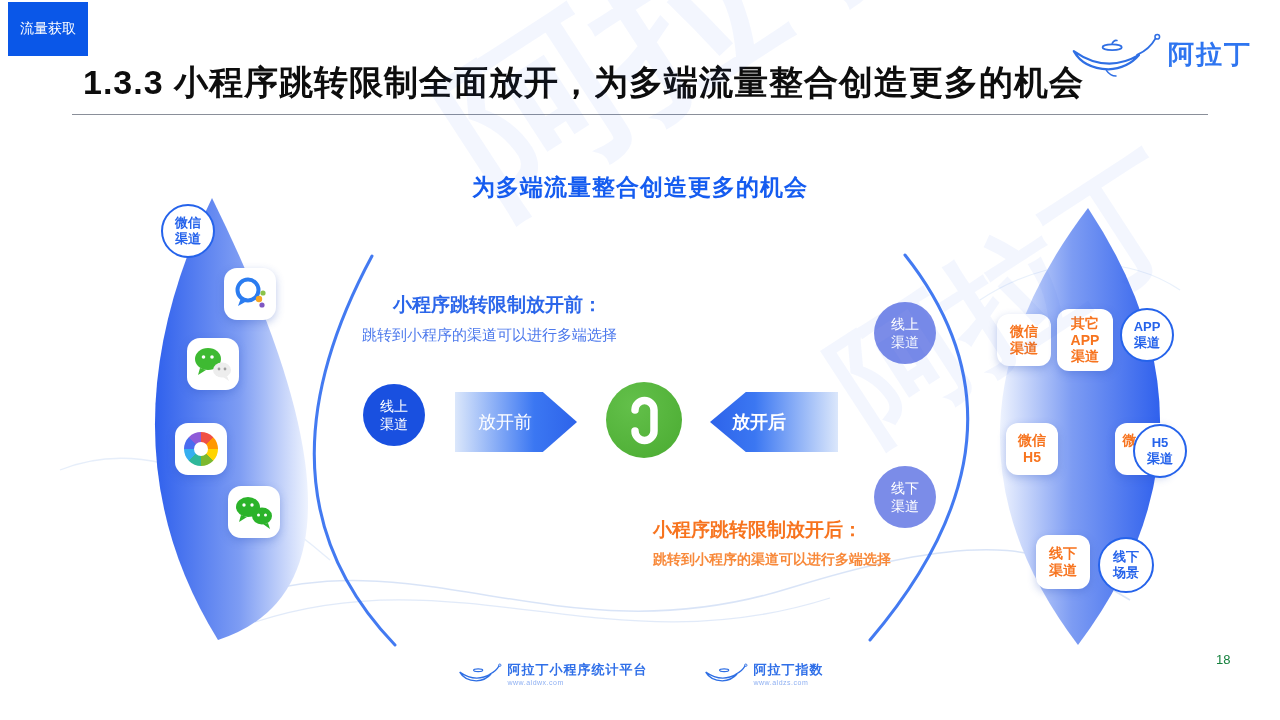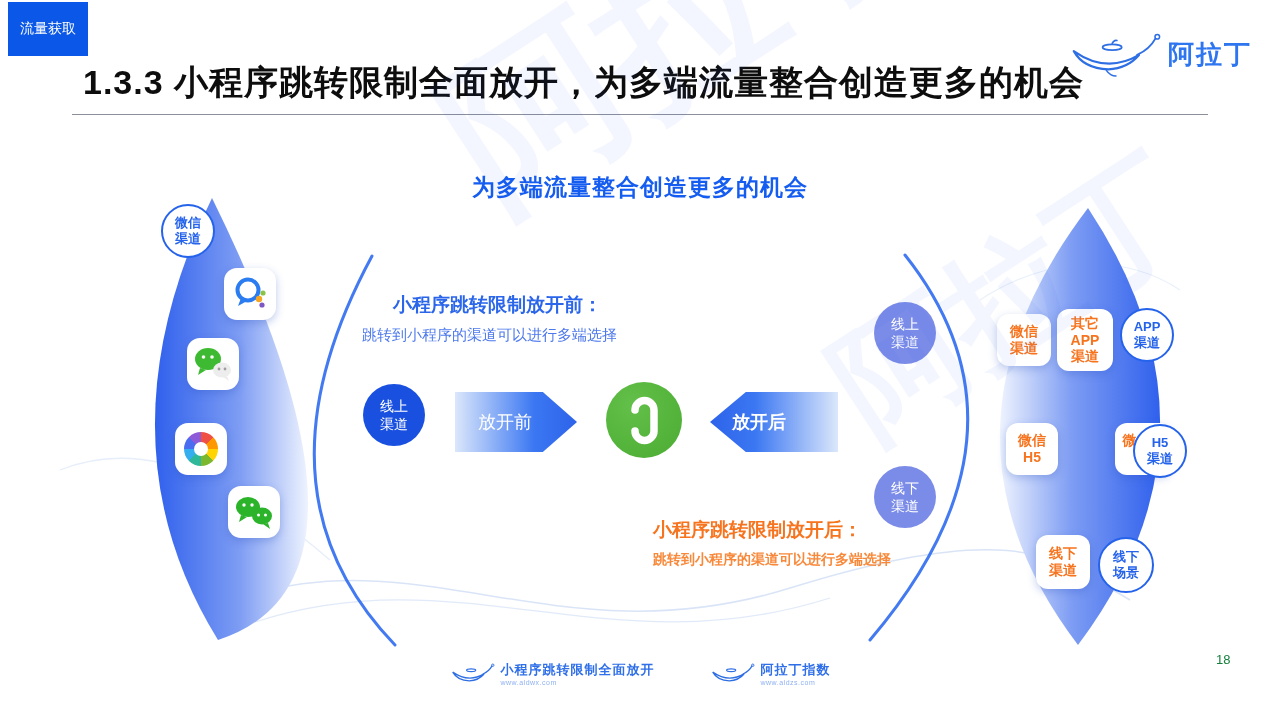--- a/index.html
+++ b/index.html
@@ -225,21 +225,21 @@
 
 <div class="abs footer">
   <div class="flogo">
     <svg width="46" height="27" viewBox="0 0 100 58">
       <path d="M6 26 Q40 50 74 30 Q62 44 42 45 Q16 44 6 26 Z" fill="none" stroke="#2f6fe4" stroke-width="3"></path>
       <path d="M72 30 Q85 24 91 13" fill="none" stroke="#2f6fe4" stroke-width="2.6" stroke-linecap="round"></path>
       <circle cx="93" cy="11" r="2.6" fill="none" stroke="#2f6fe4" stroke-width="2"></circle>
       <ellipse cx="46" cy="22" rx="10" ry="3" fill="none" stroke="#2f6fe4" stroke-width="2.4"></ellipse>
     </svg>
     <div class="col">
-      <span class="fname">小程序跳转限制全面放开</span>
+      <span class="fname">阿拉丁小程序统计平台</span>
       <span class="furl">www.aldwx.com</span>
     </div>
   </div>
   <div class="flogo">
     <svg width="46" height="27" viewBox="0 0 100 58">
       <path d="M6 26 Q40 50 74 30 Q62 44 42 45 Q16 44 6 26 Z" fill="none" stroke="#2f6fe4" stroke-width="3"></path>
       <path d="M72 30 Q85 24 91 13" fill="none" stroke="#2f6fe4" stroke-width="2.6" stroke-linecap="round"></path>
       <circle cx="93" cy="11" r="2.6" fill="none" stroke="#2f6fe4" stroke-width="2"></circle>
       <ellipse cx="46" cy="22" rx="10" ry="3" fill="none" stroke="#2f6fe4" stroke-width="2.4"></ellipse>
     </svg>

